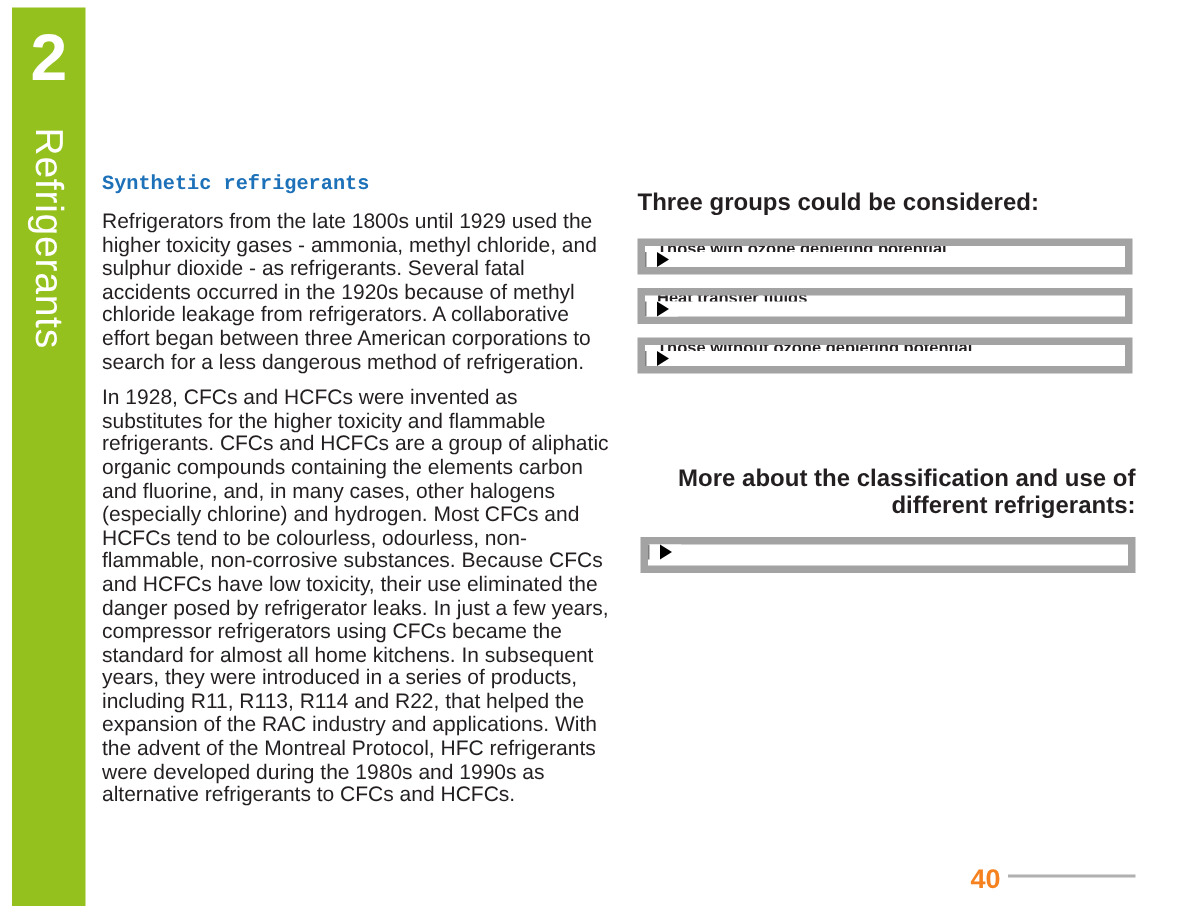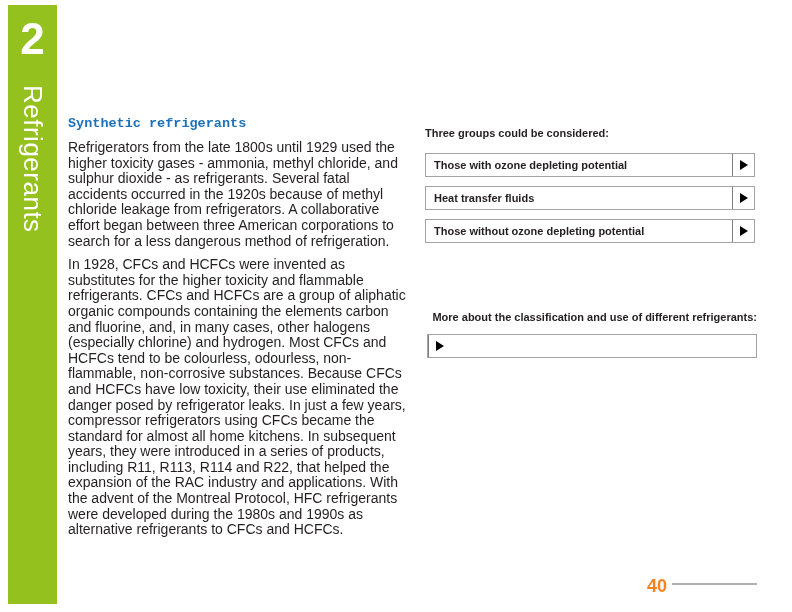--- a/index.html
+++ b/index.html
@@ -40,31 +40,31 @@
     margin-bottom: 9px;
     font-family: Liberation Mono, monospace;
   }
   .main-col p {
     font-size: 14px; line-height: 15.6px; color: #231F20;
     margin-bottom: 8px; text-align: left;
   }
 
   
   .aside-heading {
-    font-size: 11px; font-weight: bold; color: #231F20;
+    font-size: 16px; font-weight: bold; color: #231F20;
   }
   .aside-top { position: absolute; left: 425px; top: 127px; width: 330px; }
   .aside-top .aside-heading { margin-bottom: 14px; }
   .aside-more { position: absolute; left: 427px; top: 311px; width: 330px; text-align: right; }
   .aside-more .aside-heading { margin-bottom: 11px; }
 
   .btn-list { display: flex; flex-direction: column; gap: 9px; }
   .btn {
     display: flex; align-items: stretch; height: 24px; width: 100%;
-    border: 1px solid #a3a3a3; background: #ffffff; cursor: pointer;
+    border: 5px solid #a3a3a3; background: #ffffff; cursor: pointer; flex-direction: column;
   }
   .btn-label {
     flex: 1; display: flex; align-items: center;
     padding: 0 8px; font-size: 11px; font-weight: bold; color: #231F20;
     white-space: nowrap; overflow: hidden;
   }
   .btn-arrowbox {
     width: 22px; border-left: 1px solid #7f7f7f;
     display: flex; align-items: center; justify-content: center;
     background: #ffffff;

